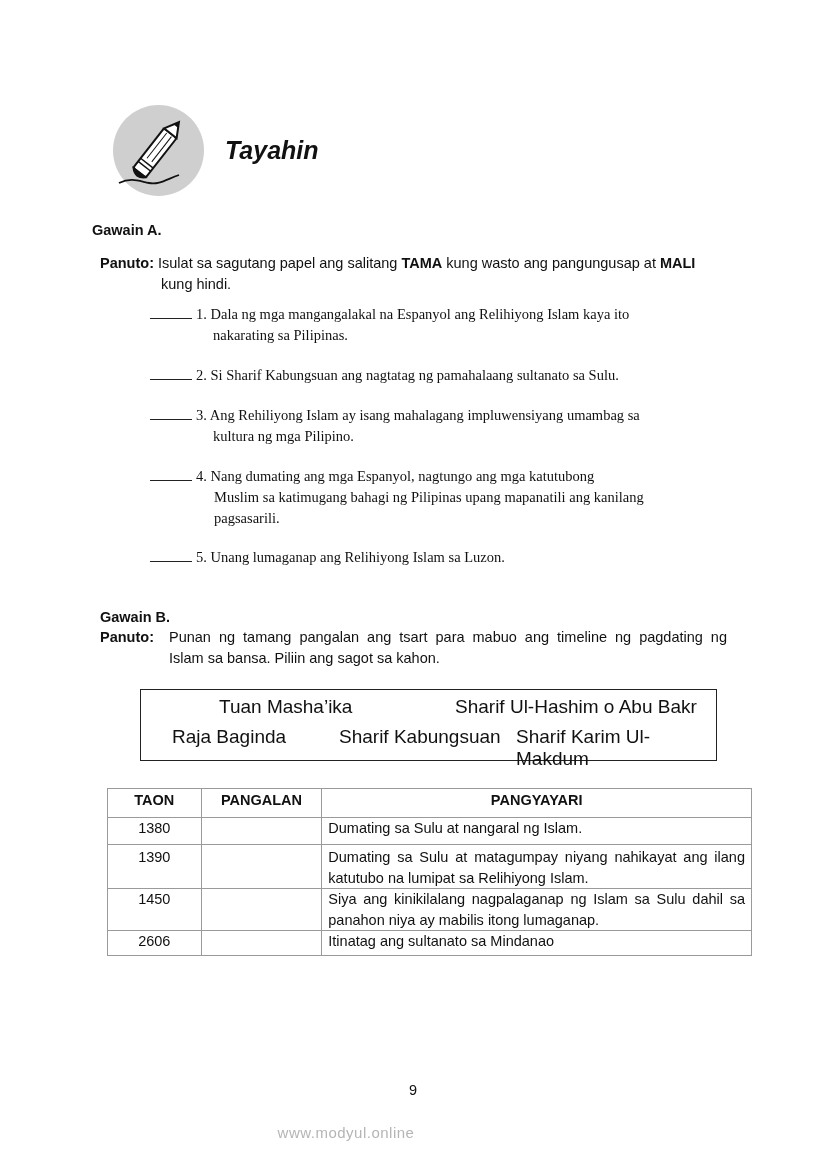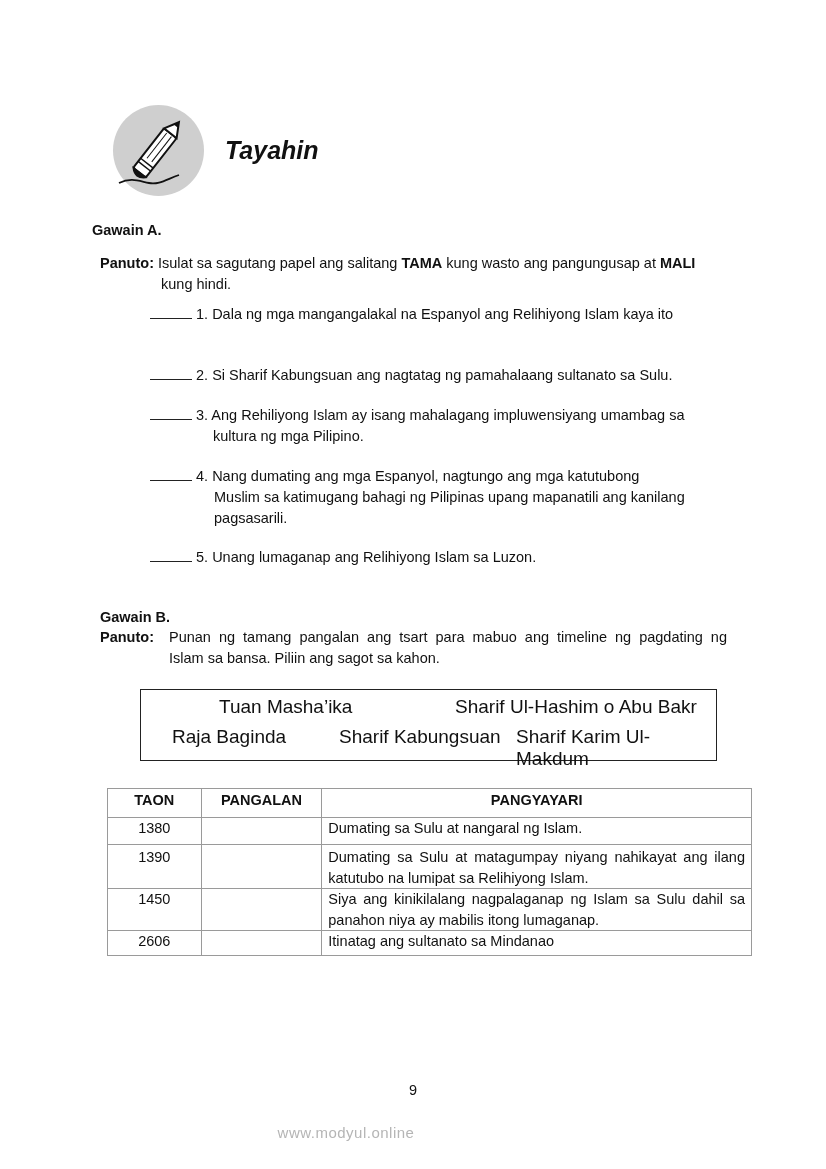--- a/index.html
+++ b/index.html
@@ -12,21 +12,21 @@
       left: 113px; top: 105px; width: 91px; height: 91px; border-radius: 50%;
       background: #cfcfcf;
     }
     .icon-circle svg { position: absolute; left: 0; top: 0; }
     .title {
       left: 225px; top: 136px; font-size: 25px; font-weight: bold; font-style: italic; color: #111;
     }
     .heading { font-weight: bold; font-size: 14.5px; }
     .para { line-height: 21px; }
     .bold { font-weight: bold; }
-    .item { left: 150px; line-height: 21px; width: 580px; }
+    .item { left: 150px; line-height: 21px; width: 580px; font-family: Liberation Serif, serif; }
     .item .blank { display: inline-block; width: 42px; border-bottom: 1px solid #222; height: 14px; vertical-align: baseline; margin-right: 4px; }
     .item .cont { padding-left: 63px; display: block; }
     .choices {
       left: 140px; top: 689px; width: 575px; height: 70px; border: 1px solid #222;
     }
     .choice { position: absolute; font-size: 19px; }
     table.tl {
       position: absolute; left: 107px; top: 788px; width: 645px;
       border-collapse: collapse; font-size: 14.5px;
     }
@@ -62,20 +62,21 @@
 
 <div class="abs heading" style="left:92px; top:222px;">Gawain A.</div>
 
 <div class="abs para" style="left:100px; top:253px; width:630px;">
   <span class="bold">Panuto:</span><span> Isulat sa sagutang papel ang salitang </span><span class="bold">TAMA</span><span> kung wasto ang pangungusap at </span><span class="bold">MALI</span>
   <div style="padding-left:61px;">kung hindi.</div>
 </div>
 
 <div class="abs item" style="top:304px;">
   <span class="blank"></span><span>1.</span> <span>Dala ng mga mangangalakal na Espanyol ang Relihiyong Islam kaya ito</span>
+  <span class="cont">nakarating sa Pilipinas.</span>
 </div>
 
 <div class="abs item" style="top:365px;">
   <span class="blank"></span><span>2.</span> <span>Si Sharif Kabungsuan ang nagtatag ng pamahalaang sultanato sa Sulu.</span>
 </div>
 
 <div class="abs item" style="top:405px;">
   <span class="blank"></span><span>3.</span> <span>Ang Rehiliyong Islam ay isang mahalagang impluwensiyang umambag sa</span>
   <span class="cont">kultura ng mga Pilipino.</span>
 </div>

